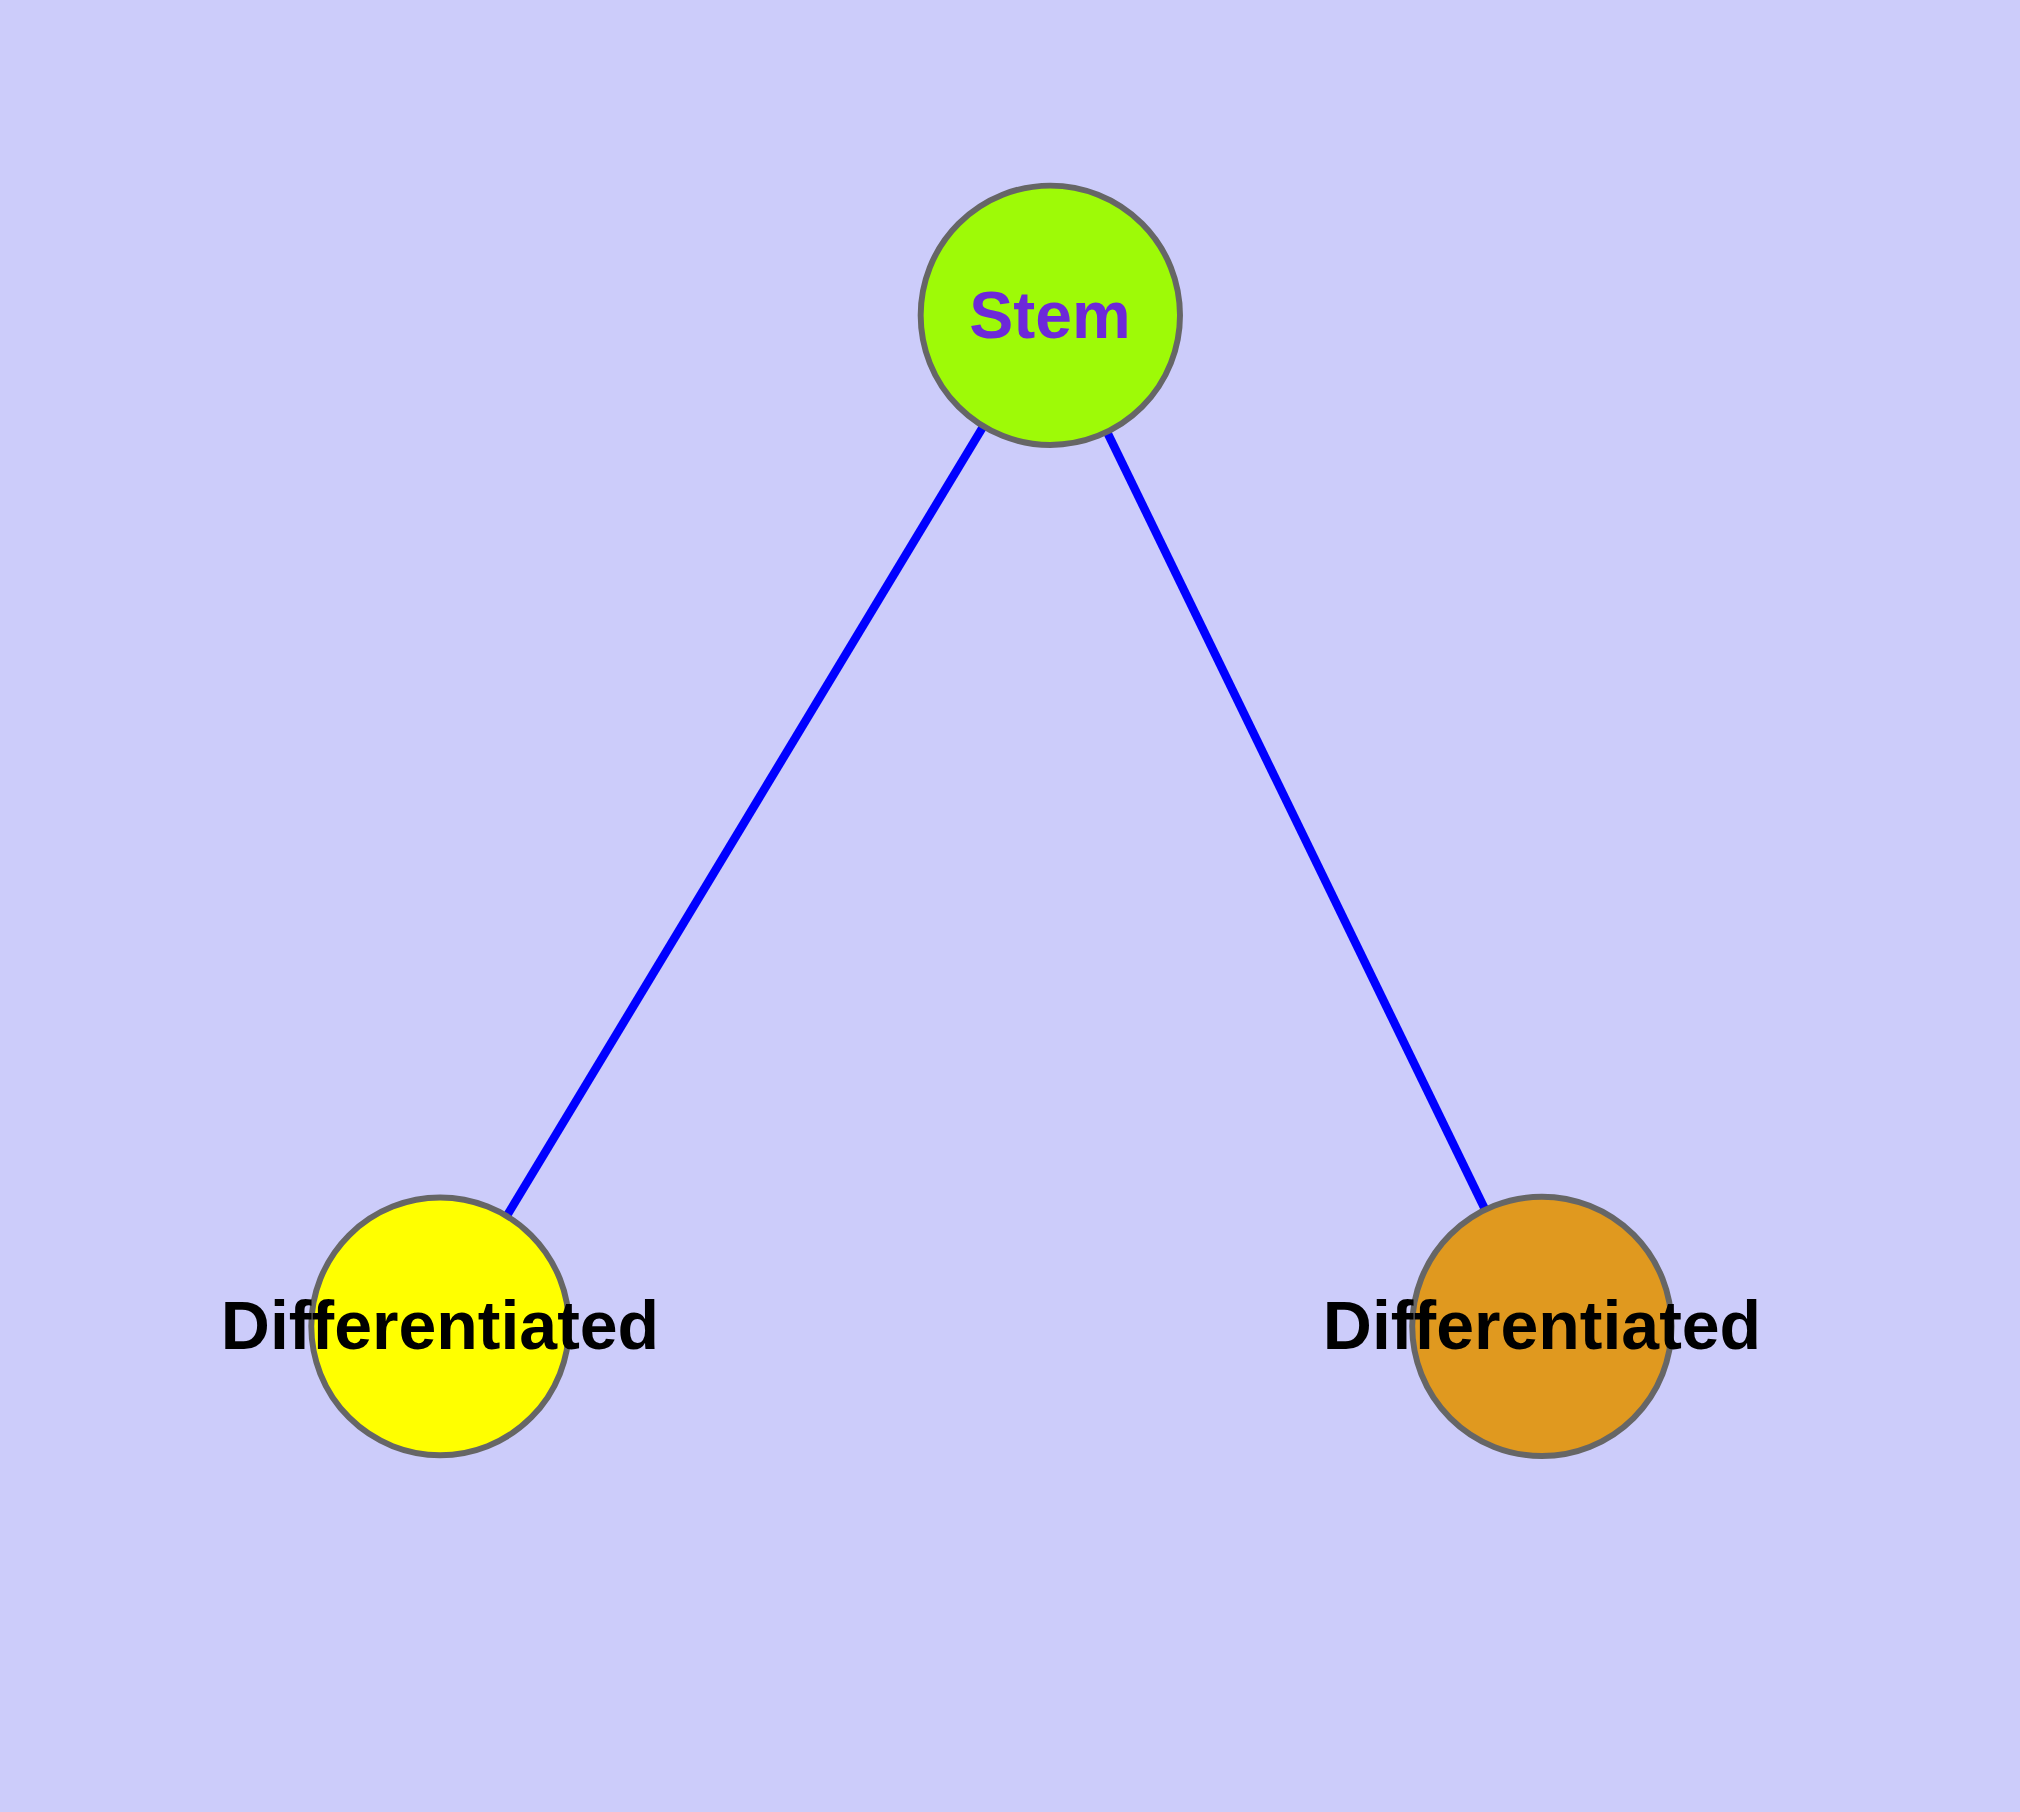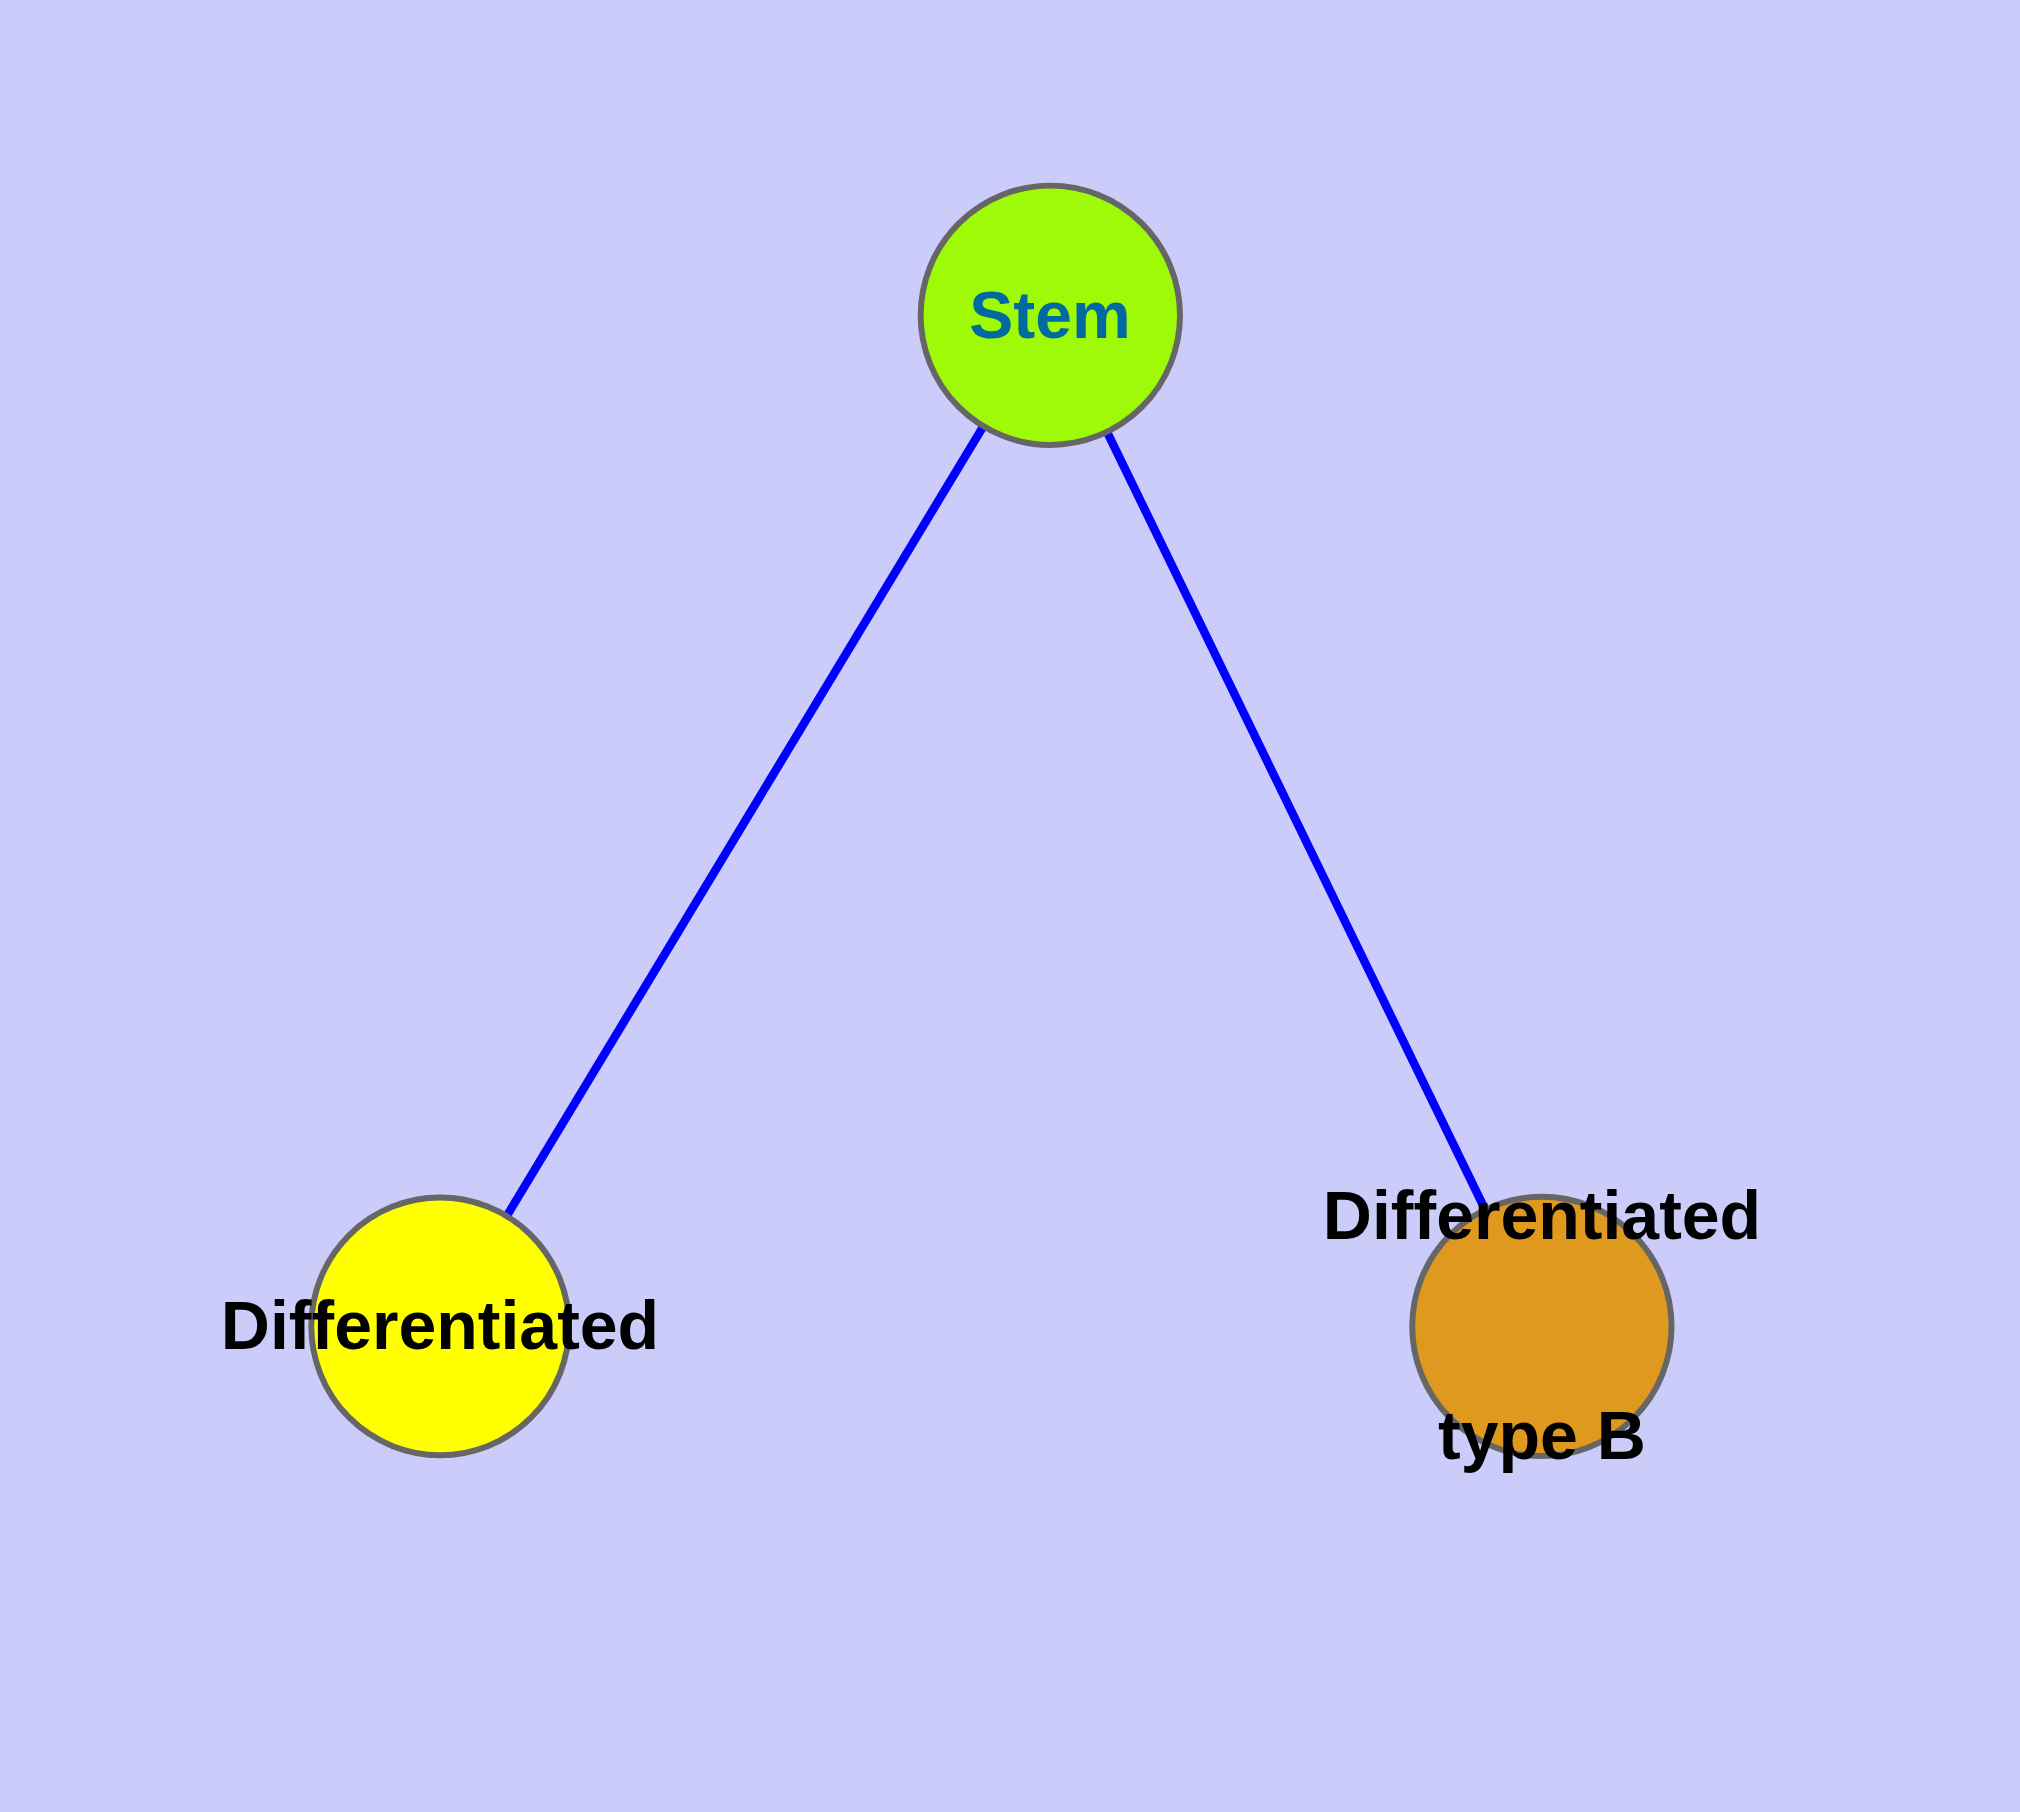--- a/index.html
+++ b/index.html
@@ -52,27 +52,26 @@
       <line x1="1239" y1="372" x2="1819" y2="1565" stroke="#0000ff" stroke-width="10" stroke-linecap="butt"></line>
     </g>
 
     <g>
       <circle cx="1239" cy="372" r="153" fill="#9efa07" stroke="#666666" stroke-width="7"></circle>
       <circle cx="519" cy="1565" r="152" fill="#ffff00" stroke="#666666" stroke-width="7"></circle>
       <circle cx="1819" cy="1565" r="153" fill="#e0991f" stroke="#666666" stroke-width="7"></circle>
     </g>
   </svg>
 
-  <div class="node-label label-stem" style="left: 1050px; top: 315px; color: #0369a1;">
+  <div class="node-label label-stem" style="left: 1050px; top: 315px; color: #6d28d9;">
     <div>Stem</div>
   </div>
 
   <div class="node-label label-typeA" style="left: 440px; top: 1326px; color: rgb(0, 0, 0);">
     <div>Differentiated</div>
   </div>
 
   <div class="node-label label-typeB" style="left: 1542px; top: 1326px; color: rgb(0, 0, 0);">
     <div>Differentiated</div>
-    <div>type B</div>
   </div>
 
 </div>
 
 
 </body></html>

